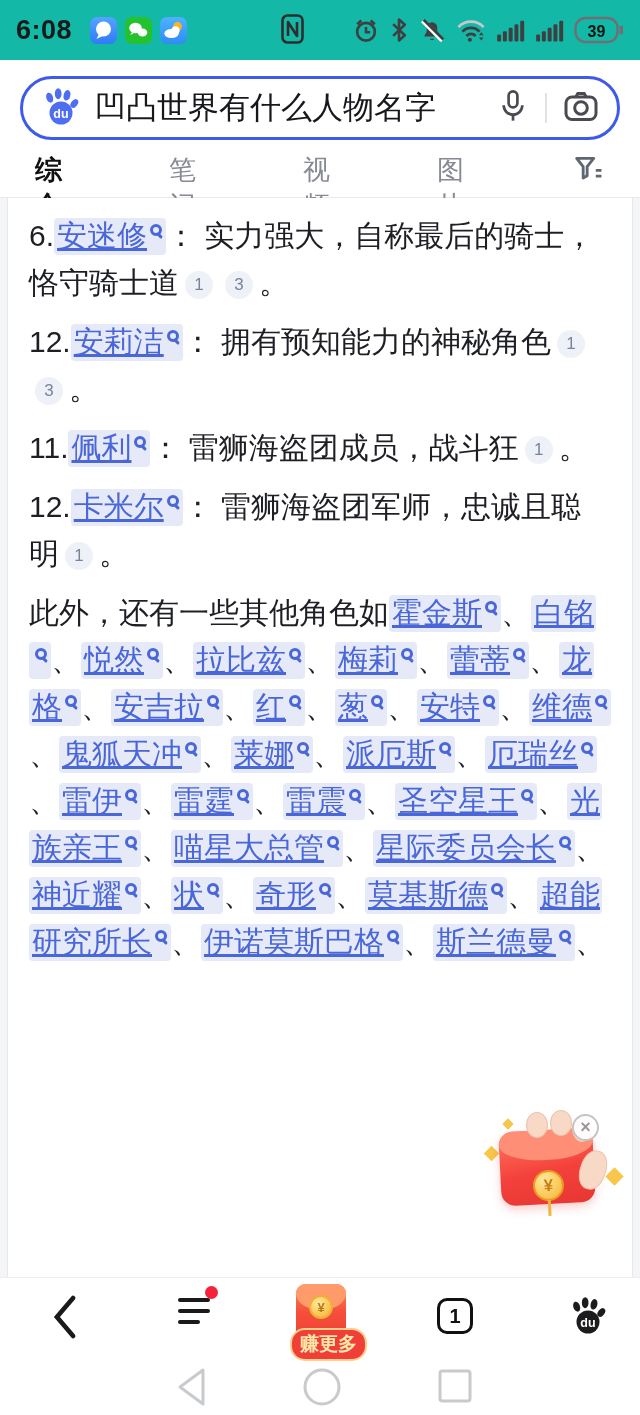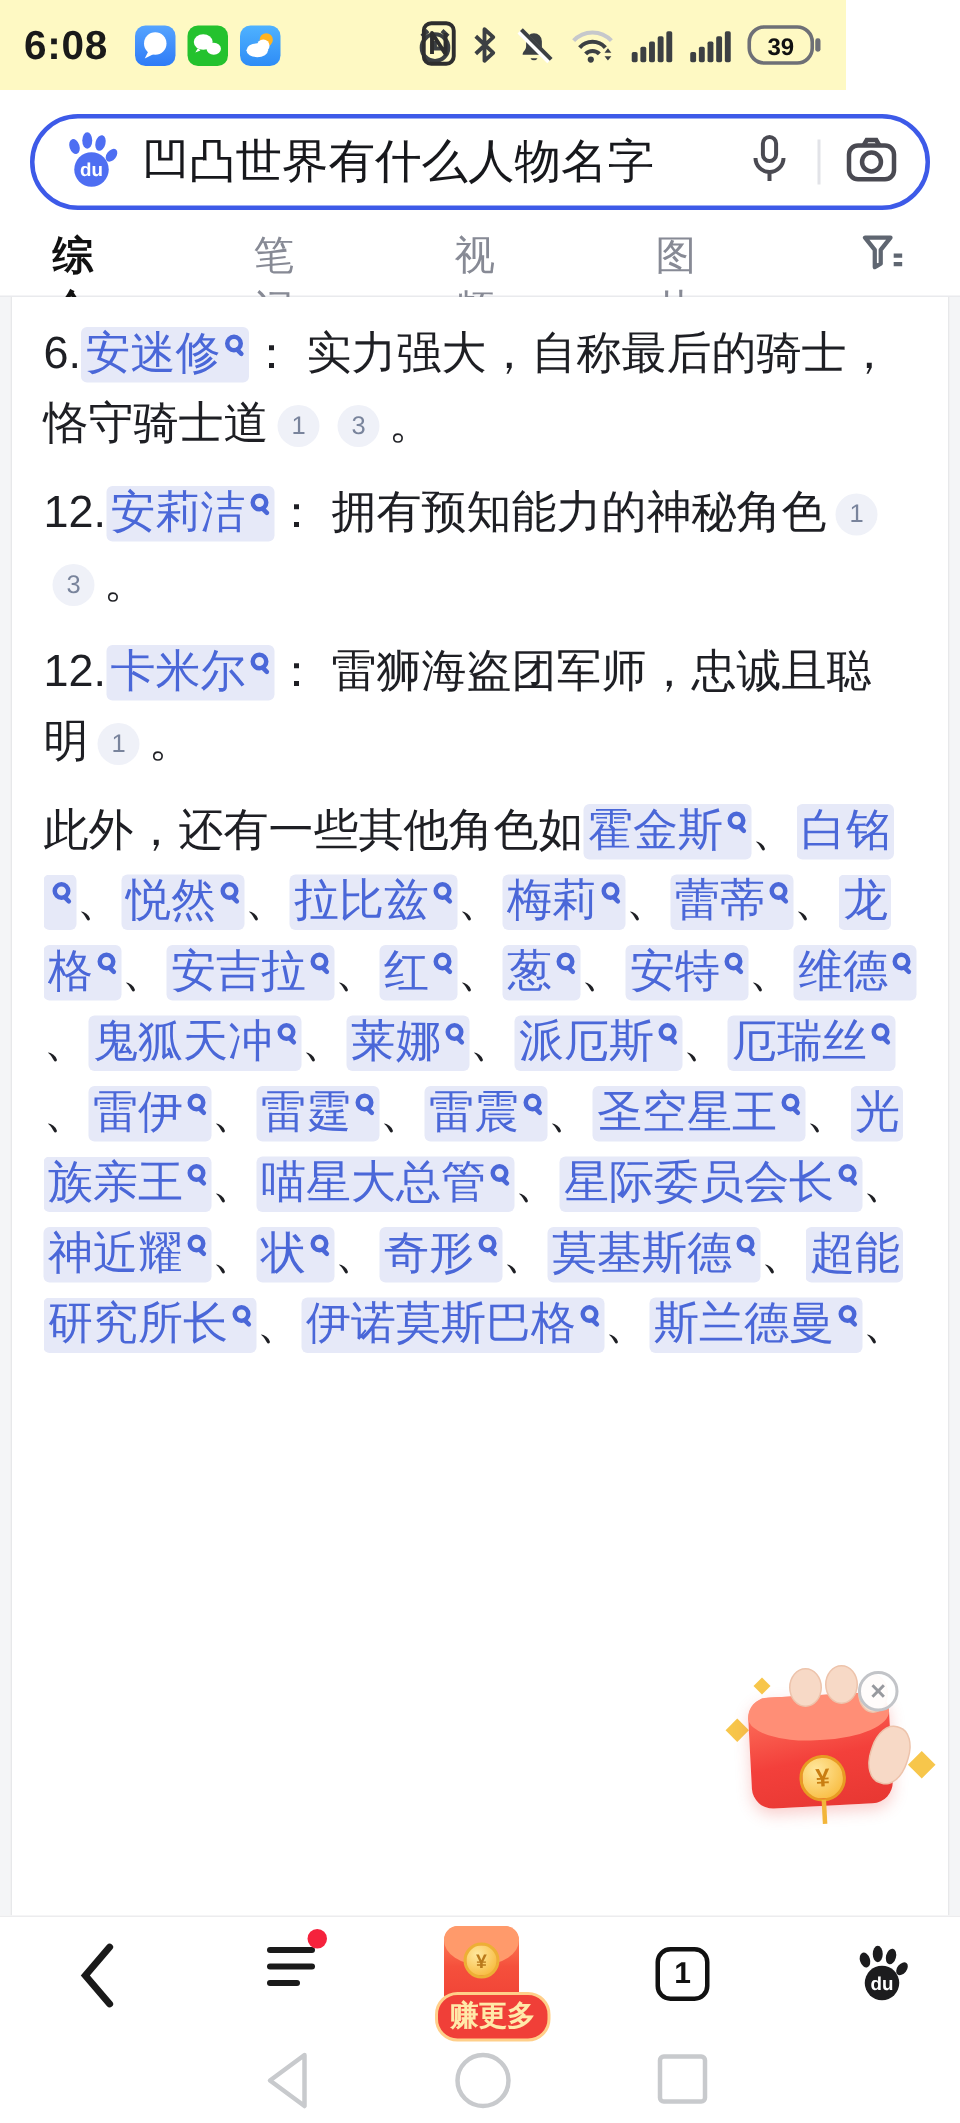--- a/index.html
+++ b/index.html
@@ -3,22 +3,22 @@
 <meta charset="utf-8">
 <style>
   * { margin:0; padding:0; box-sizing:border-box; }
   html,body { width:640px; height:1415px; }
   body {
     position:relative; overflow:hidden; background:#fff;
     font-family:"Liberation Sans","DejaVu Sans",sans-serif;
     color:#1e1f24;
   }
   
-  .statusbar { position:absolute; top:0; left:0; width:564px; height:60px;
-    display:flex; align-items:center; padding:0 16px; background:#fef9c3;justify-content:space-between; }
+  .statusbar { position:absolute; top:0; left:0; width:640px; height:60px;
+    display:flex; align-items:center; padding:0 16px; background:#14b8a6;justify-content:space-between; }
   .time { font-size:27px; font-weight:700; color:#1a1a1a; margin-right:10px; letter-spacing:.5px; }
   .appicon { width:27px; height:27px; border-radius:7px; margin-left:8px; position:relative; overflow:hidden; flex:none; }
   .appicon.msg  { background:linear-gradient(180deg,#55a4ff,#2e7bf7); }
   .appicon.wx   { background:#24c22e; }
   .appicon.wthr { background:linear-gradient(180deg,#4fb2ff,#2e8cf6); }
   .appicon svg { position:absolute; inset:0; }
   .sb-spacer { flex:1; }
   .sb-ico { margin-left:9px; display:flex; align-items:center; flex:none; }
   .nfc-wrap { position:absolute; left:272px; top:14px; }
   
@@ -37,21 +37,21 @@
     bottom:-14px; width:34px; height:6px; border-radius:3px; background:#4e6ef2; }
   .filter { margin-left:auto; margin-top:2px; }
   
   .content { position:absolute; top:198px; left:0; width:640px; height:1079px; background:#f4f5f7; }
   .card { margin:0 7px; height:100%; background:#fff;
     border-left:1px solid #e7e8ea; border-right:1px solid #e7e8ea;
     padding:14px 21px 0 21px; overflow:hidden; }
   .rp { font-size:30px; line-height:47px; font-weight:500; color:#1e1f24; margin:0 0 12px 0;
     word-break:break-all; }
   .lnk { color:#4a67d8; background:#e6e9f8; border-radius:4px; padding:1px 2px 3px 3px;
-    -webkit-box-decoration-break:clone; box-decoration-break:clone; }
+    -webkit-box-decoration-break:clone; box-decoration-break:clone;text-decoration:underline; }
   .mag { display:inline-block; position:relative; width:12px; height:12px;
     border:3px solid #4a67d8; border-radius:50%; margin:0 2px 0 3px; transform:translateY(-10px); }
   .mag::after { content:""; position:absolute; width:3px; height:7px; background:#4a67d8;
     right:-2px; bottom:-6px; transform:rotate(-45deg); border-radius:2px; }
   .cite { display:inline-flex; width:28px; height:28px; border-radius:50%; background:#eff1f8;
     color:#79849c; font-size:17px; align-items:center; justify-content:center;
     margin:0 6px; vertical-align:3px; font-weight:500; }
   
   .promo { position:absolute; left:468px; top:1104px; width:172px; height:150px; }
   .promo-halo { position:absolute; left:18px; top:4px; width:132px; height:126px;
@@ -240,20 +240,21 @@
         <path d="M4 4.5h12l-4.6 5.8v6.5l-2.8 1.6v-8.1z" fill="none" stroke="#5f6671" stroke-width="2" stroke-linejoin="round"></path>
         <path d="M17.5 13h4M17.5 17h4" stroke="#5f6671" stroke-width="2"></path>
       </svg>
   </span>
 </div>
 
 <div class="content">
   <div class="card" id="results">
       <p class="rp"><span>6.</span><span class="lnk"><span>安迷修</span><i class="mag"></i></span><span>： 实力强大，自称最后的骑士，恪守骑士道</span><span class="cite">1</span><span class="cite">3</span><span>。</span></p>
       <p class="rp"><span>12.</span><span class="lnk"><span>安莉洁</span><i class="mag"></i></span><span>： 拥有预知能力的神秘角色</span><span class="cite">1</span><span class="cite">3</span><span>。</span></p>
+      <p class="rp"><span>11.</span><span class="lnk"><span>佩利</span><i class="mag"></i></span><span>： 雷狮海盗团成员，战斗狂</span><span class="cite">1</span><span>。</span></p>
       <p class="rp"><span>12.</span><span class="lnk"><span>卡米尔</span><i class="mag"></i></span><span>： 雷狮海盗团军师，忠诚且聪明</span><span class="cite">1</span><span>。</span></p>
       <p class="rp"><span>此外，还有一些其他角色如</span><span class="lnk"><span>霍金斯</span><i class="mag"></i></span><span>、</span><span class="lnk"><span>白铭</span><i class="mag"></i></span><span>、</span><span class="lnk"><span>悦然</span><i class="mag"></i></span><span>、</span><span class="lnk"><span>拉比兹</span><i class="mag"></i></span><span>、</span><span class="lnk"><span>梅莉</span><i class="mag"></i></span><span>、</span><span class="lnk"><span>蕾蒂</span><i class="mag"></i></span><span>、</span><span class="lnk"><span>龙格</span><i class="mag"></i></span><span>、</span><span class="lnk"><span>安吉拉</span><i class="mag"></i></span><span>、</span><span class="lnk"><span>红</span><i class="mag"></i></span><span>、</span><span class="lnk"><span>葱</span><i class="mag"></i></span><span>、</span><span class="lnk"><span>安特</span><i class="mag"></i></span><span>、</span><span class="lnk"><span>维德</span><i class="mag"></i></span><span>、</span><span class="lnk"><span>鬼狐天冲</span><i class="mag"></i></span><span>、</span><span class="lnk"><span>莱娜</span><i class="mag"></i></span><span>、</span><span class="lnk"><span>派厄斯</span><i class="mag"></i></span><span>、</span><span class="lnk"><span>厄瑞丝</span><i class="mag"></i></span><span>、</span><span class="lnk"><span>雷伊</span><i class="mag"></i></span><span>、</span><span class="lnk"><span>雷霆</span><i class="mag"></i></span><span>、</span><span class="lnk"><span>雷震</span><i class="mag"></i></span><span>、</span><span class="lnk"><span>圣空星王</span><i class="mag"></i></span><span>、</span><span class="lnk"><span>光族亲王</span><i class="mag"></i></span><span>、</span><span class="lnk"><span>喵星大总管</span><i class="mag"></i></span><span>、</span><span class="lnk"><span>星际委员会长</span><i class="mag"></i></span><span>、</span><span class="lnk"><span>神近耀</span><i class="mag"></i></span><span>、</span><span class="lnk"><span>状</span><i class="mag"></i></span><span>、</span><span class="lnk"><span>奇形</span><i class="mag"></i></span><span>、</span><span class="lnk"><span>莫基斯德</span><i class="mag"></i></span><span>、</span><span class="lnk"><span>超能研究所长</span><i class="mag"></i></span><span>、</span><span class="lnk"><span>伊诺莫斯巴格</span><i class="mag"></i></span><span>、</span><span class="lnk"><span>斯兰德曼</span><i class="mag"></i></span><span>、</span></p>
     </div>
 </div>
 
 <div class="promo">
   <div class="promo-halo"></div>
   <div class="spark s1"></div>
   <div class="spark s3"></div>
   <div class="env">

